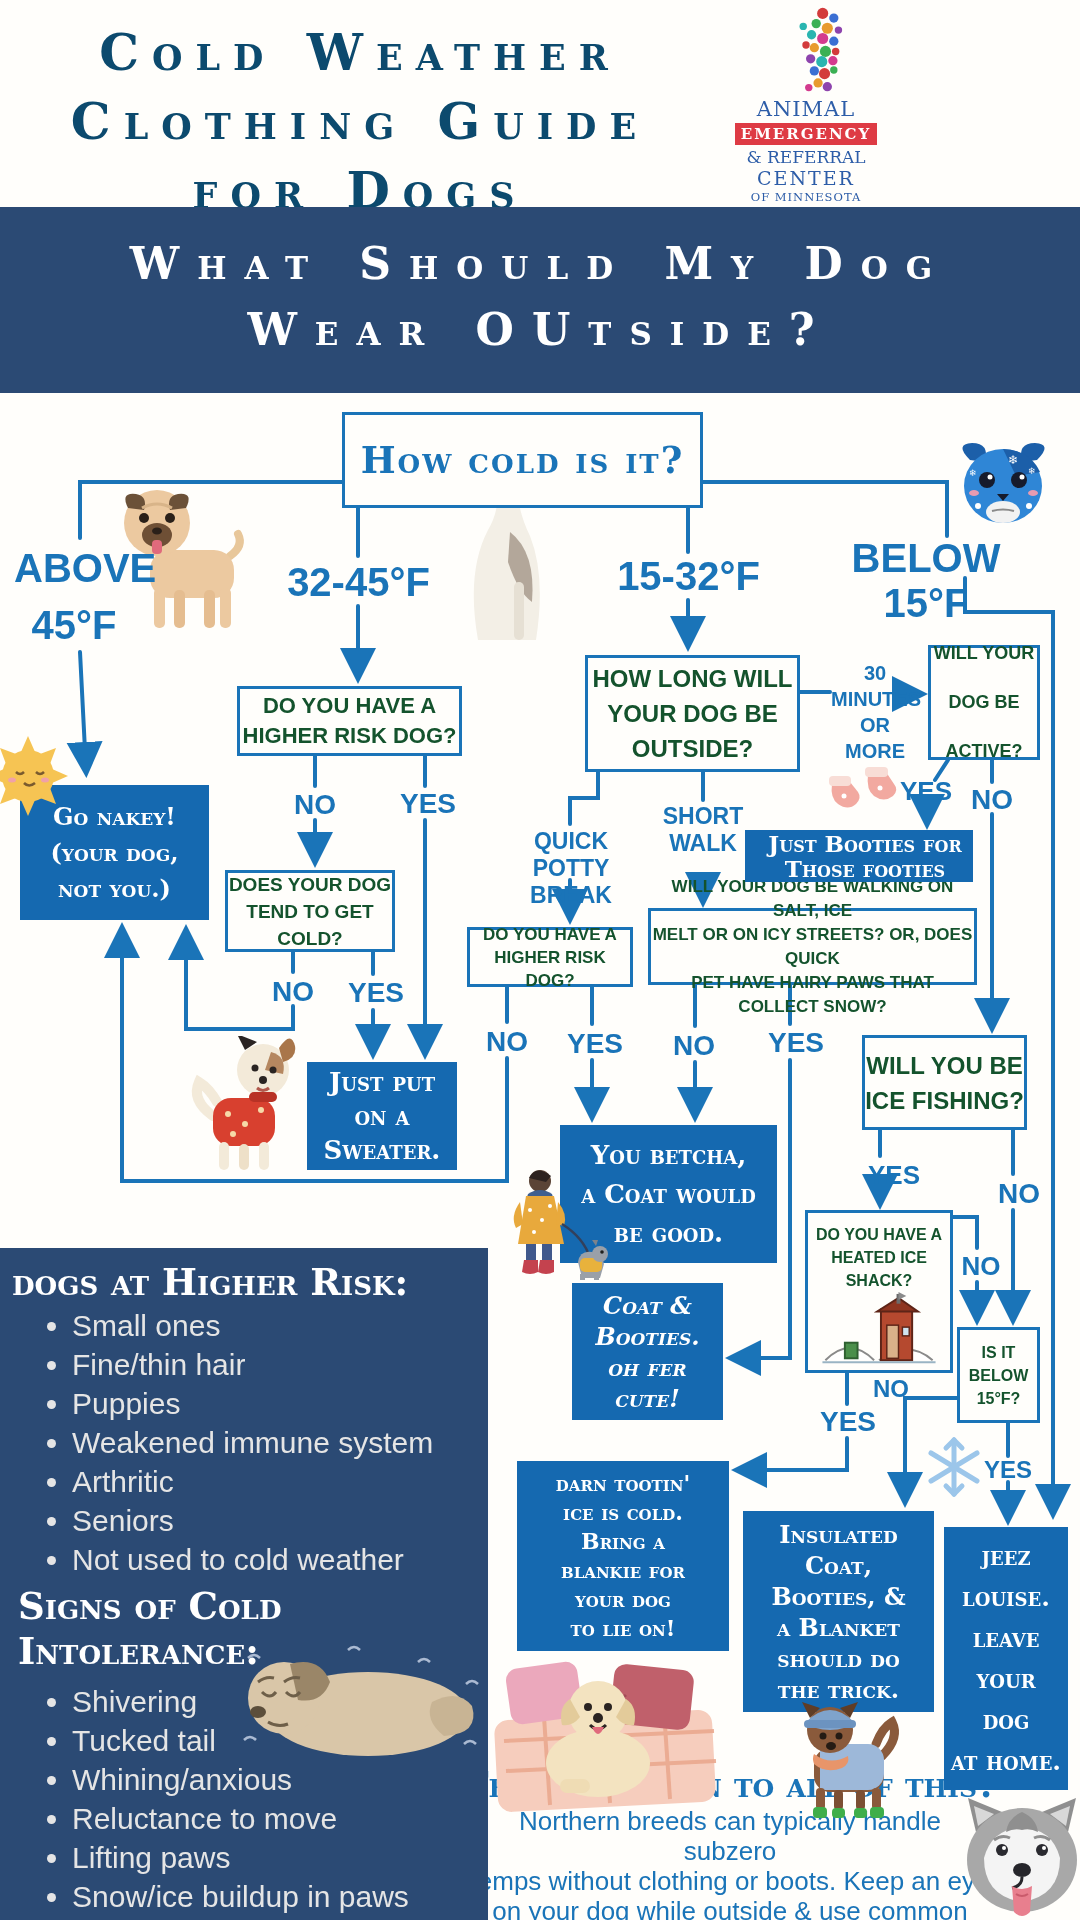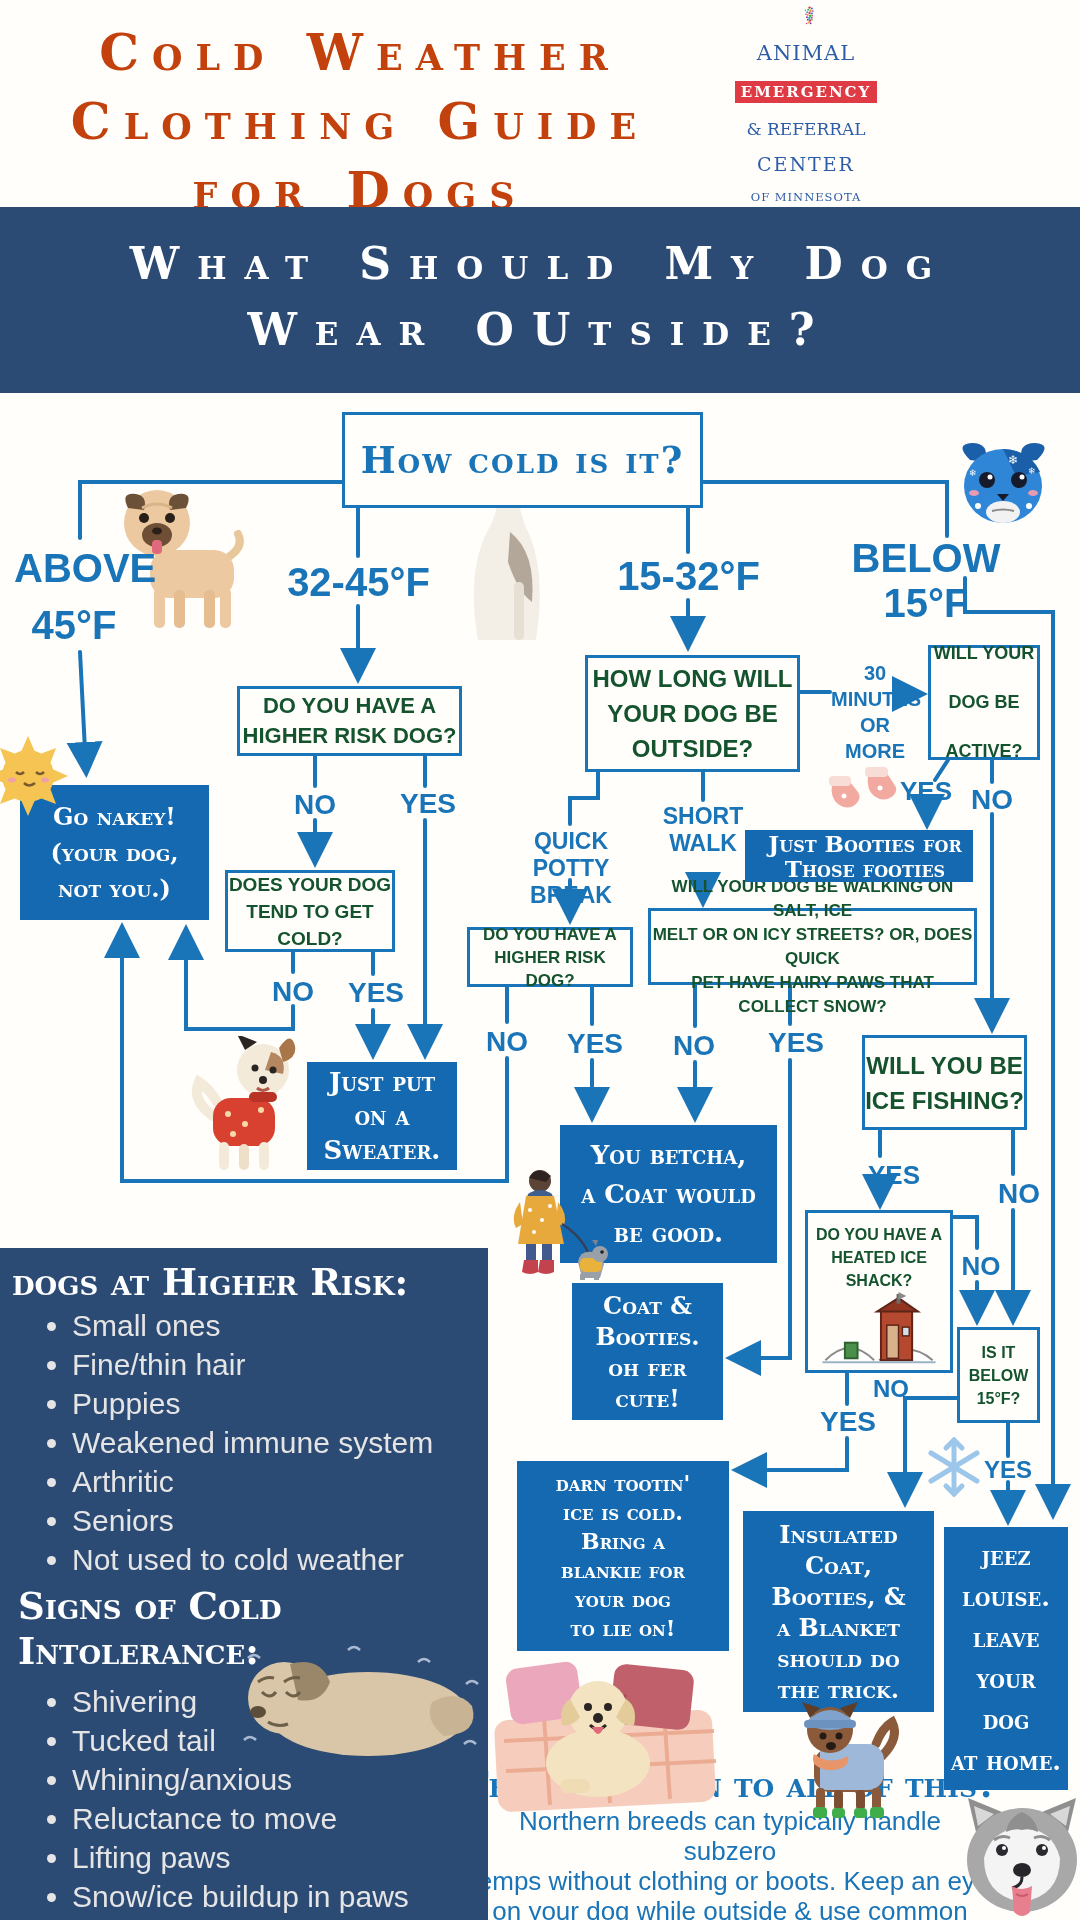--- a/index.html
+++ b/index.html
@@ -3,21 +3,21 @@
 <meta charset="utf-8">
 <style>
   html,body{margin:0;padding:0;background:#e9e9e9;}
   #page{position:relative;width:1080px;height:1920px;background:#fffefb;overflow:hidden;
         font-family:"Liberation Sans",sans-serif;}
   .abs{position:absolute;}
   
   .serif{font-family:"DejaVu Serif","Liberation Serif",serif;}
   .sc{font-variant:small-caps;}
   .hand{font-family:"Liberation Sans",sans-serif;font-weight:700;color:#1a74b8;}
-  .title{color:#c2410c;font-weight:700;text-align:center;font-size:50px;line-height:69px;
+  .title{color:#0c4a6e;font-weight:700;text-align:center;font-size:50px;line-height:69px;
          letter-spacing:13px;}
   .banner{background:#2b4a74;color:#fff;text-align:center;}
   .banner div{font-weight:700;font-size:44px;line-height:66px;letter-spacing:18px;}
   
   .qbox{background:#fffefb;border:3px solid #1a74b8;color:#14532d;font-weight:700;
         display:flex;flex-direction:column;align-items:center;justify-content:center;
         text-align:center;z-index:2;box-sizing:border-box;}
   .qbox span{display:block;}
   
   .abox{background:#1569b0;color:#fff;font-family:"DejaVu Serif","Liberation Serif",serif;
@@ -32,21 +32,21 @@
   .panel{background:#2b4a74;z-index:2;}
   .panel h2{margin:0;color:#fff;font-family:"DejaVu Serif","Liberation Serif",serif;
             font-variant:small-caps;font-weight:700;font-size:37px;line-height:45px;}
   .panel ul{margin:6px 0 0 0;padding-left:72px;color:#e5e5e5;font-size:30px;}
   .panel li{line-height:39px;}
   .exc-head{color:#1a74b8;font-family:"DejaVu Serif","Liberation Serif",serif;
             font-variant:small-caps;font-weight:700;font-size:35px;text-align:center;}
   .exc-body{color:#1a74b8;font-size:26px;line-height:30px;text-align:center;font-weight:500;}
   
   .logo{display:flex;flex-direction:column;align-items:center;z-index:2;
-        font-family:"DejaVu Serif","Liberation Serif",serif;color:#2d5da8;text-align:center;gap:14px;}
+        font-family:"DejaVu Serif","Liberation Serif",serif;color:#2d5da8;text-align:center;}
   .logo .l1{font-size:21px;letter-spacing:1px;font-weight:500;margin-top:2px;}
   .logo .l2{background:#de3b44;color:#fff;font-size:15px;font-weight:700;letter-spacing:2px;
             padding:2px 6px;margin-top:2px;}
   .logo .l3{font-size:17px;margin-top:2px;}
   .logo .l4{font-size:19px;letter-spacing:2px;}
   .logo .l5{font-size:11.5px;letter-spacing:1px;margin-top:1px;}
 </style>
 </head>
 <body>
 
@@ -234,21 +234,21 @@
     <span>Just Booties for</span>
     <span>Those footies</span>
   </div>
 
   <div class="abs abox" style="left:560px;top:1125px;width:217px;height:138px;font-size:26px;line-height:39px;">
     <span>You betcha,</span>
     <span>a Coat would</span>
     <span>be good.</span>
   </div>
 
-  <div class="abs abox" style="left:572px;top:1283px;width:151px;height:137px;font-size:24px;line-height:31px;">
+  <div class="abs abox" style="left:572px;top:1283px;width:151px;height:137px;font-size:24px;line-height:31px;font-style:italic;">
     <span>Coat &amp;</span>
     <span>Booties.</span>
     <span>oh fer</span>
     <span>cute!</span>
   </div>
 
   <div class="abs abox" style="left:517px;top:1461px;width:212px;height:190px;font-size:22px;line-height:29px;">
     <span>darn tootin'</span>
     <span>ice is cold.</span>
     <span>Bring a</span>

